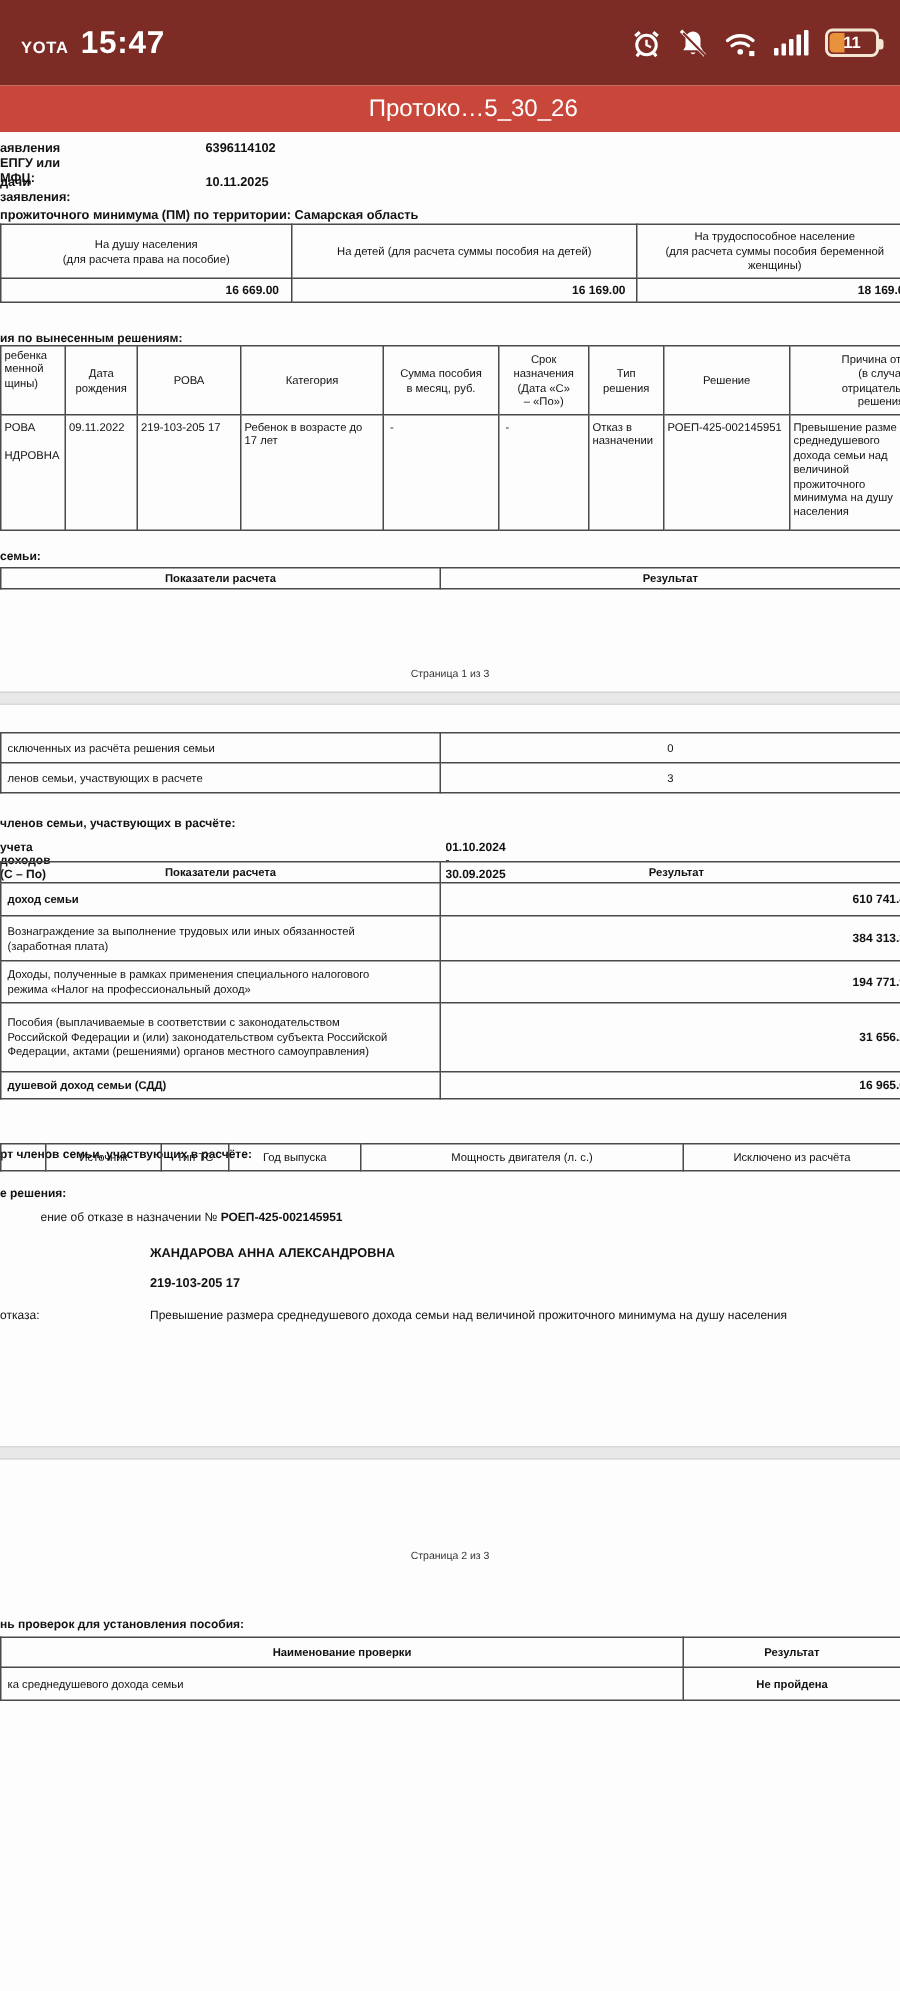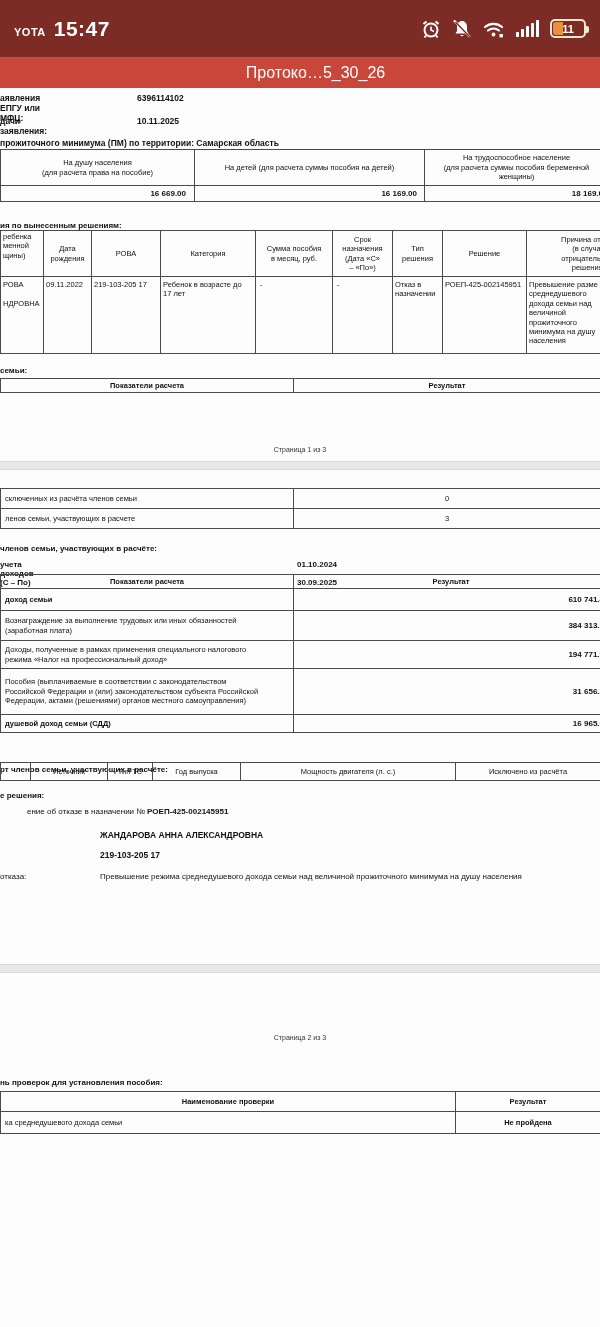--- a/index.html
+++ b/index.html
@@ -206,21 +206,21 @@
   <div class="abs footer" style="top:358px;">Страница 1 из 3</div>
   <div class="abs pagebreak" style="top:373px;left:0;"></div>
 
   <table class="abs" style="top:400px;left:0;width:600px;">
     <colgroup>
         <col style="width:293px">
         <col style="width:307px">
       </colgroup>
     <tbody>
         <tr style="height:20px;">
-      <td class="lbl">сключенных из расчёта членов семьи</td>
+      <td class="lbl">сключенных из расчёта решения семьи</td>
       <td class="ctr">0</td>
     </tr>
     <tr style="height:20px;">
       <td class="lbl">ленов семьи, участвующих в расчете</td>
       <td class="ctr">3</td>
     </tr>
   </tbody>
     </table>
 
   <div class="abs h8" style="top:456px;left:0;">членов семьи, участвующих в расчёте:</div>
@@ -288,21 +288,21 @@
     </table>
 
   <div class="abs h8" style="top:703px;left:0;">е решения:</div>
   <div class="abs small-line" style="top:719px;left:0;">
     <span>ение об отказе в назначении № </span><span class="b">РОЕП-425-002145951</span>
   </div>
   <div class="abs kv-label" style="top:742px;left:100px;">ЖАНДАРОВА АННА АЛЕКСАНДРОВНА</div>
   <div class="abs kv-label" style="top:762px;left:100px;">219-103-205 17</div>
   <div class="abs small-line" style="top:784px;left:0;width:600px;">
     <span class="abs" style="left:0;">отказа:</span>
-    <span class="abs" style="left:100px;width:500px;white-space:nowrap;">Превышение режима среднедушевого дохода семьи над величиной прожиточного минимума на душу населения</span>
+    <span class="abs" style="left:100px;width:500px;white-space:nowrap;">Превышение размера среднедушевого дохода семьи над величиной прожиточного минимума на душу населения</span>
   </div>
 
   <div class="abs footer" style="top:946px;">Страница 2 из 3</div>
   <div class="abs pagebreak" style="top:876px;left:0;"></div>
 
   <div class="abs h8" style="top:990px;left:0;">нь проверок для установления пособия:</div>
   <table class="abs" style="top:1003px;left:0;width:600px;">
     <colgroup>
         <col style="width:455px">
         <col style="width:145px">

